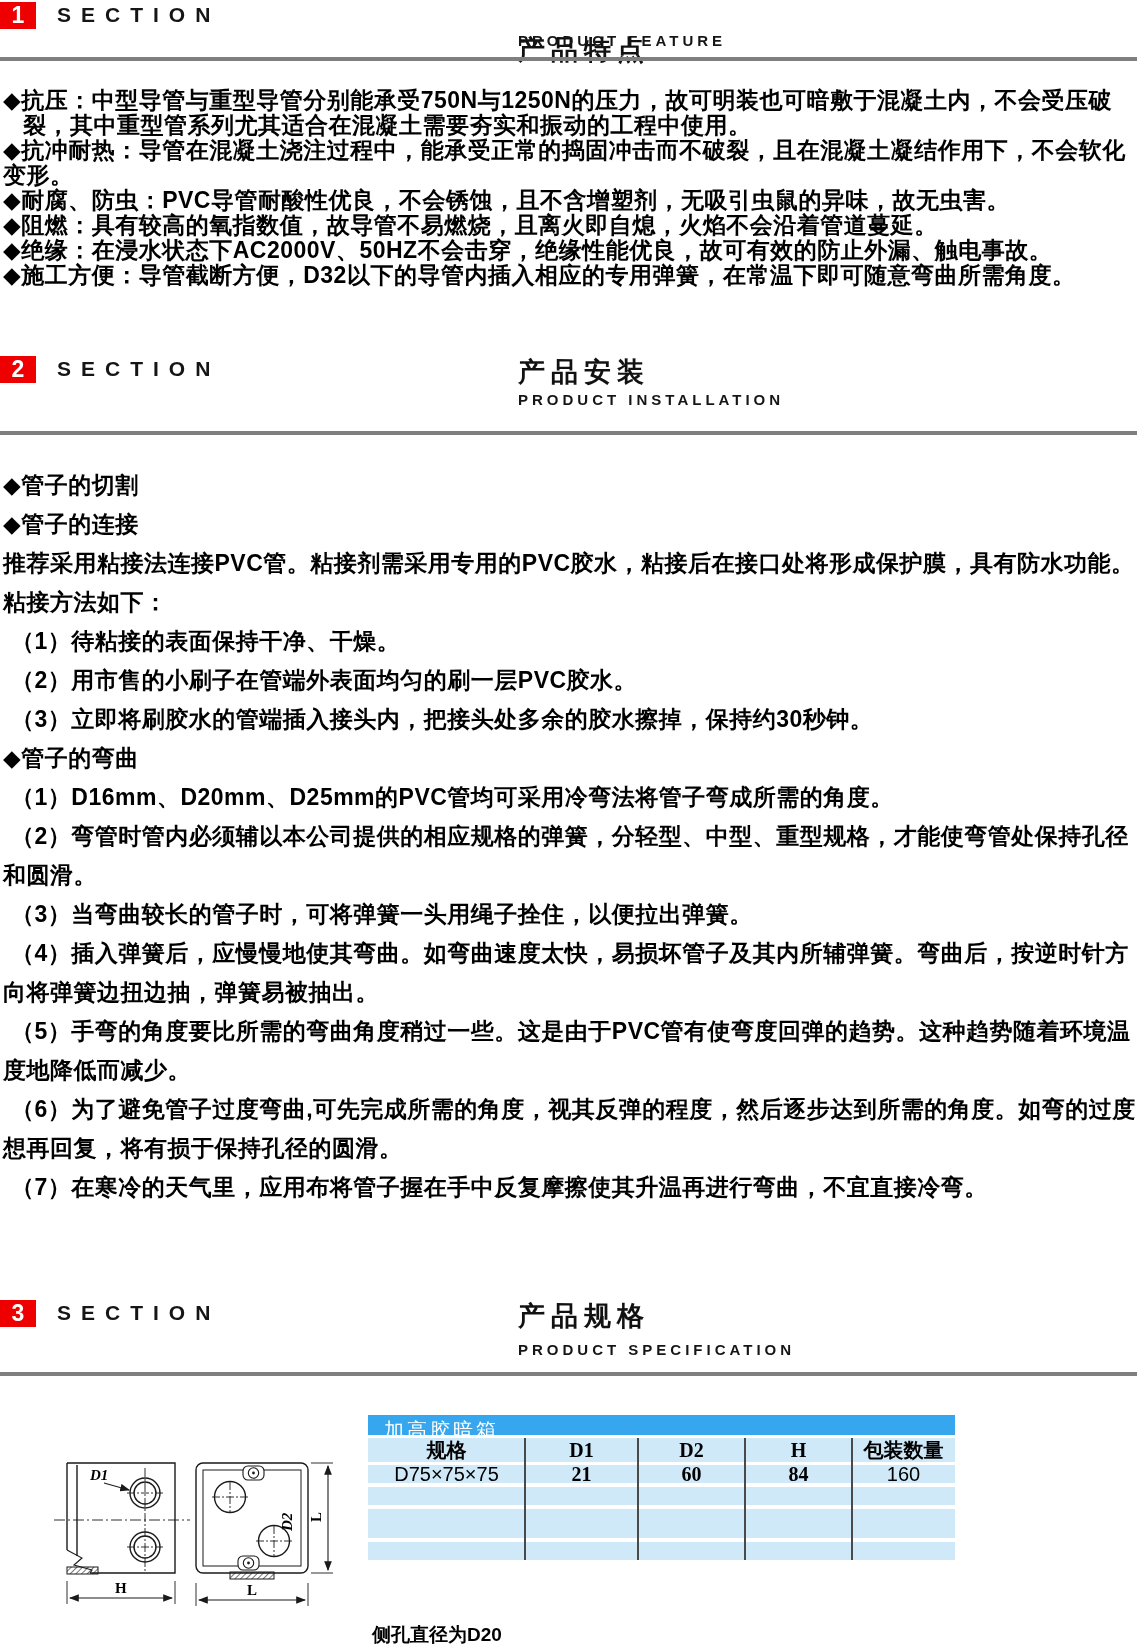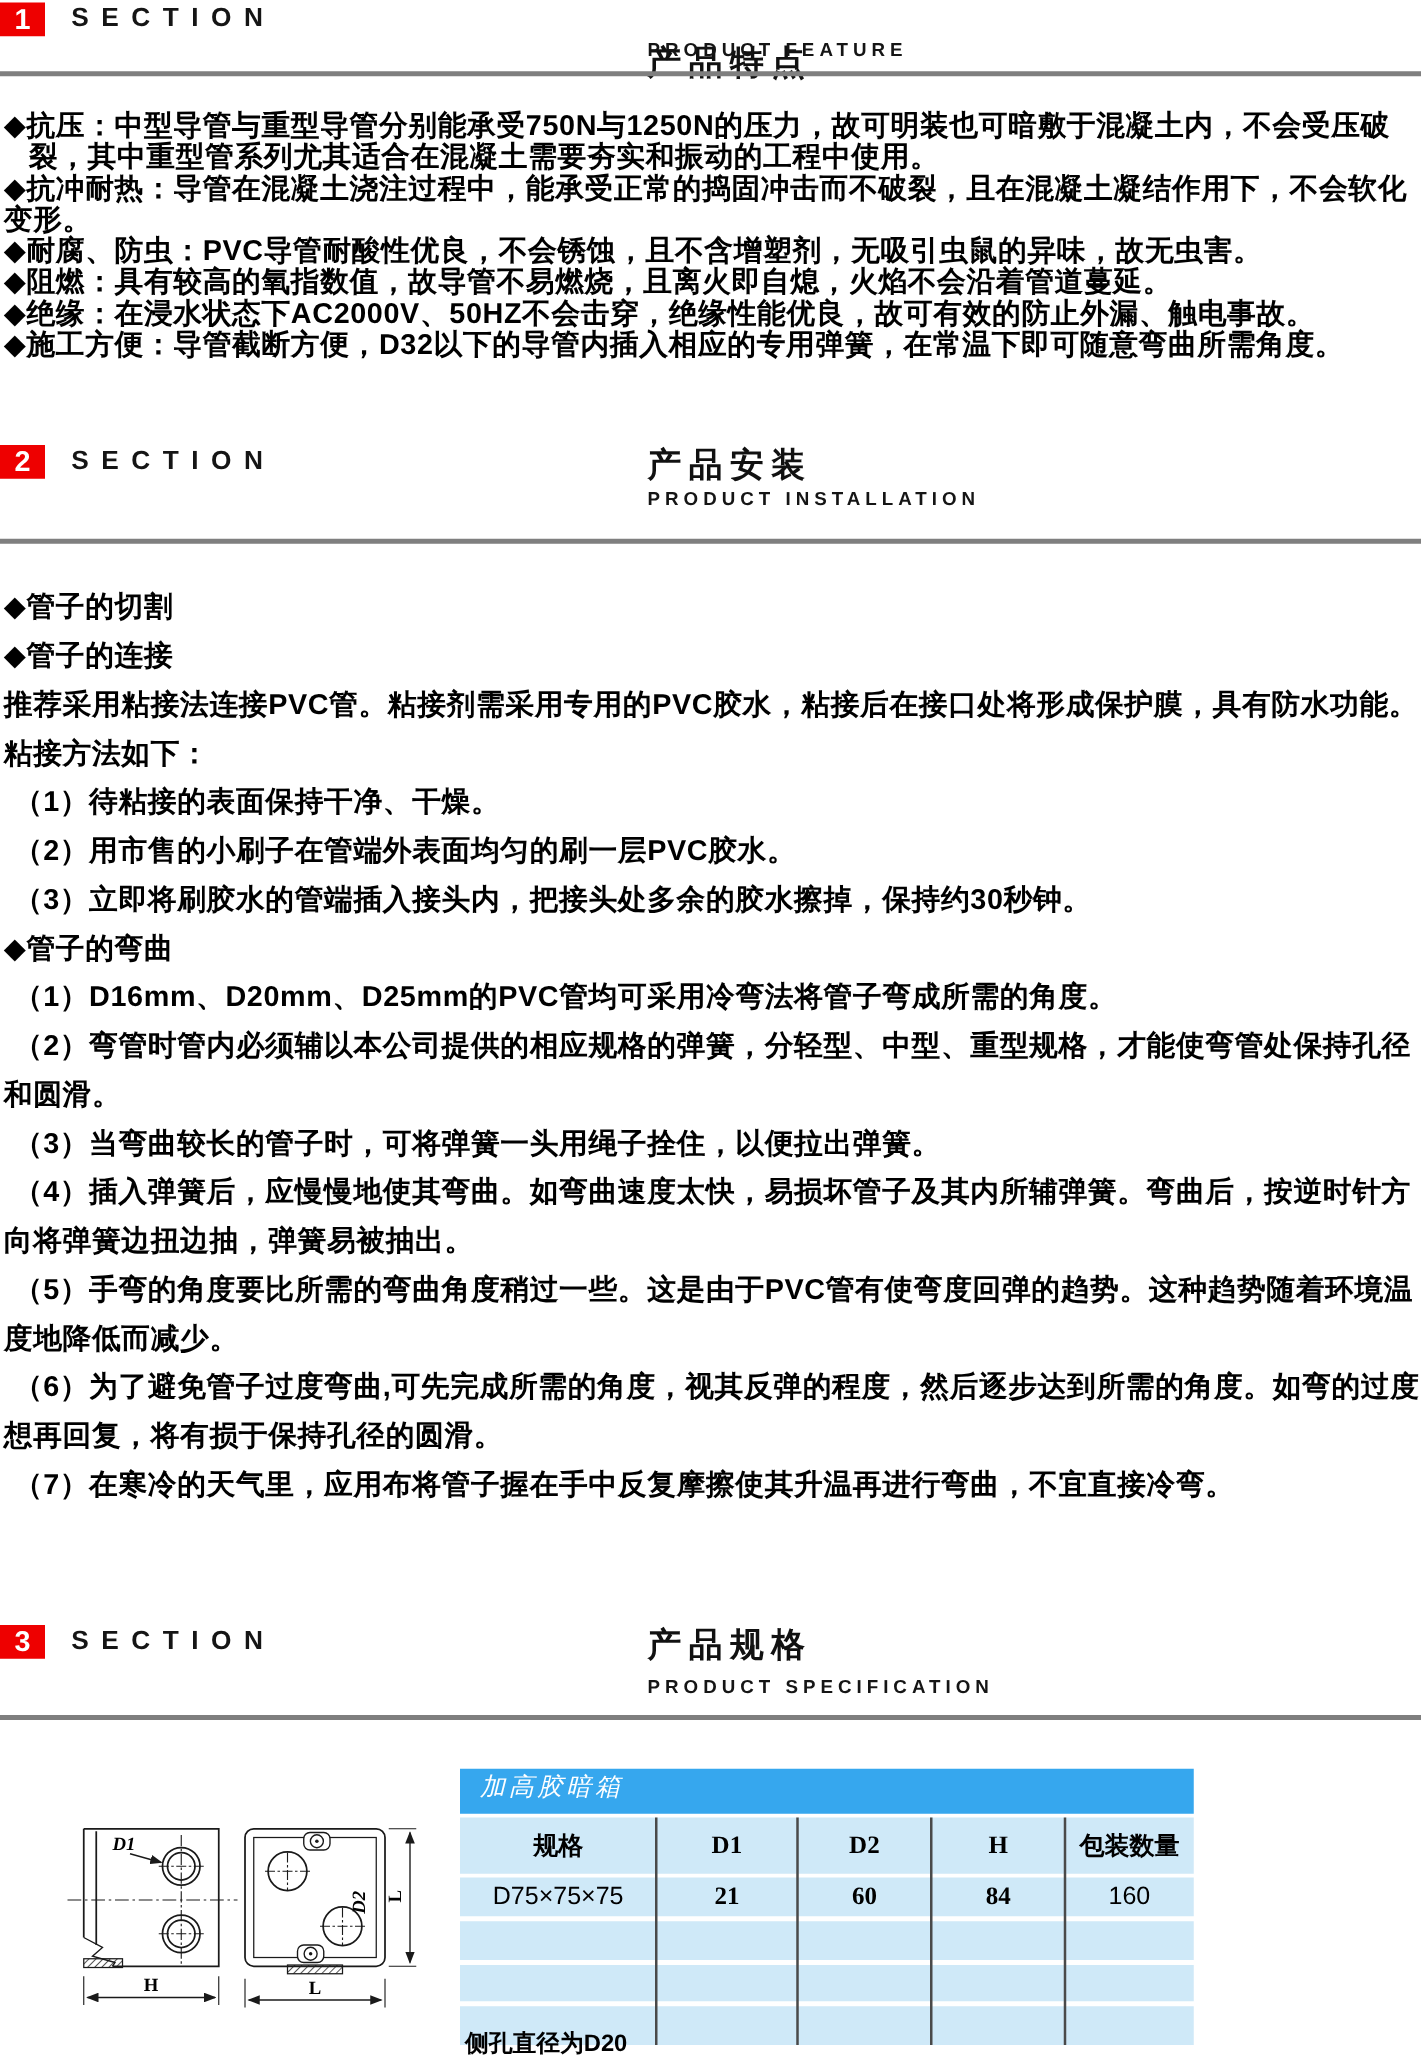--- a/index.html
+++ b/index.html
@@ -25,33 +25,33 @@
   .body-block{position:absolute;left:3px;width:1134px;}
   .ln{white-space:nowrap;font-size:23px;font-weight:bold;letter-spacing:0.5px;}
   .s1 .ln{height:25px;line-height:25px;}
   .s2 .ln{height:39px;line-height:26px;}
   .ind20{padding-left:20px;}
   .ind8{padding-left:8px;}
 
   
   .spec-table{position:absolute;left:368px;top:1415px;width:587px;}
   .band{
-    height:36px;background:#36a7ee;color:#ffffff;font-size:20px;line-height:30px;
-    padding-left:16px;box-sizing:border-box;letter-spacing:3px;margin-bottom:3px;font-style:italic;
+    height:20px;background:#36a7ee;color:#ffffff;font-size:20px;line-height:30px;
+    padding-left:16px;box-sizing:border-box;letter-spacing:3px;margin-bottom:3px;
   }
   .rows{position:relative;}
   .vline{position:absolute;top:0;bottom:0;width:2px;background:#4a4a4a;z-index:2;}
   .trow{display:grid;grid-template-columns:157px 113px 107px 107px 103px;margin-bottom:4px;}
   .trow .cell{
     background:#cfe9f8;display:flex;align-items:center;justify-content:center;
     font-size:20px;font-weight:bold;
   }
   .trow.hdr{margin-bottom:3px;}
-  .trow.hdr .cell{height:45px;}
-  .trow .cell{height:31px;}
+  .trow.hdr .cell{height:24px;}
+  .trow .cell{height:18px;}
   .trow.empty2 .cell{height:29px;}
   .serif{font-family:"Liberation Serif","DejaVu Serif",serif;font-size:21px;}
   .data-serif{font-family:"Liberation Serif","DejaVu Serif",serif;font-weight:normal;font-size:20px;}
   .table-note{position:absolute;left:372px;top:1622px;font-size:19px;font-weight:bold;}
 
   svg text{font-family:"Liberation Serif","DejaVu Serif",serif;}
   .dimtxt{font-size:15px;font-weight:bold;font-style:italic;}
   .dimtxt2{font-size:15px;font-weight:bold;}
 </style>
 </head>

